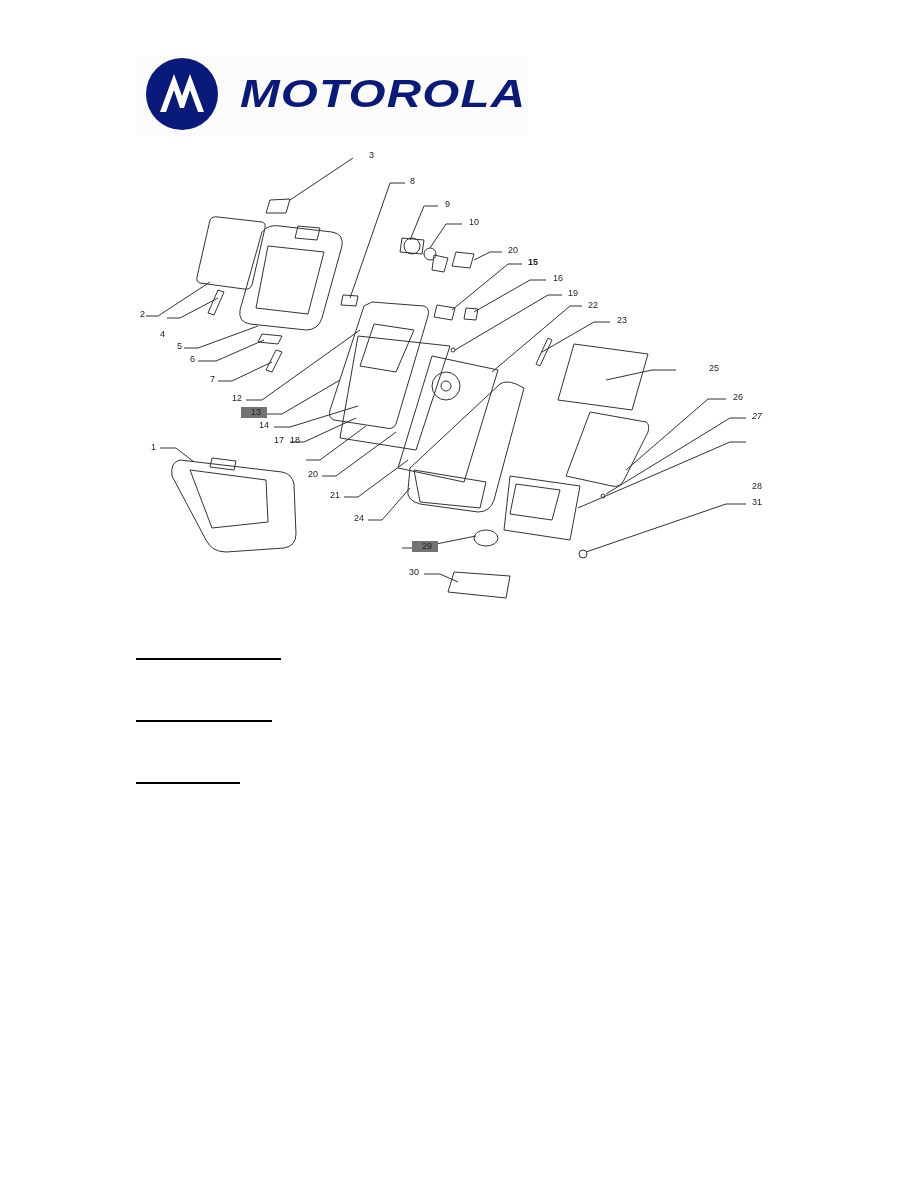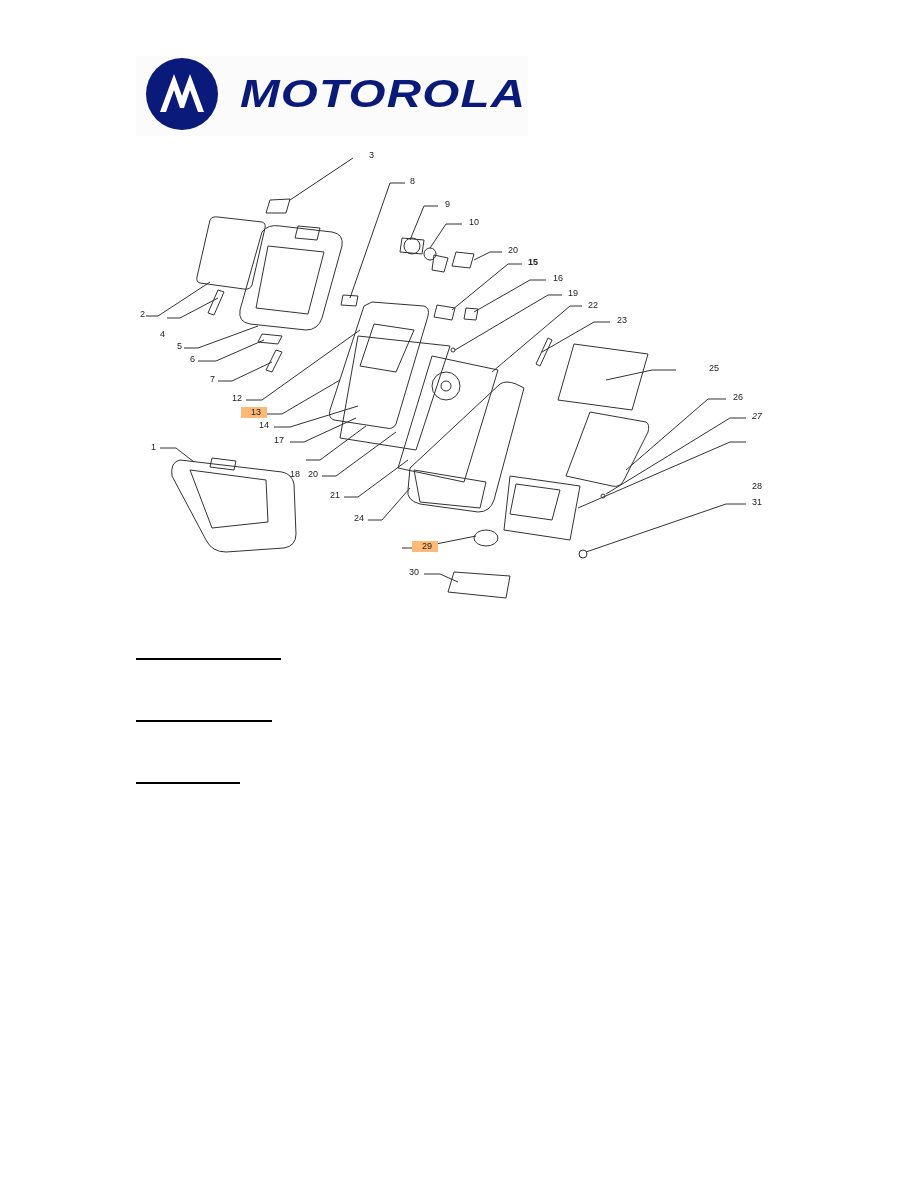--- a/index.html
+++ b/index.html
@@ -3,21 +3,21 @@
 <meta charset="utf-8">
 <style>
   html, body { margin:0; padding:0; background:#ffffff; }
   body { width:918px; height:1188px; position:relative; overflow:hidden; font-family:"Liberation Sans", sans-serif; }
   .logo-box { position:absolute; left:136px; top:56px; width:392px; height:80px; background:#fbfbfb; }
   .logo-circle { position:absolute; left:146px; top:58px; width:72px; height:72px; border-radius:50%; background:#0a1a7a; }
   .logo-circle svg { position:absolute; left:0; top:0; }
   .logo-word { position:absolute; left:240px; top:72px; font-family:"Liberation Sans", sans-serif; font-weight:bold; font-style:italic; font-size:39px; letter-spacing:1px; color:#0a1a7a; transform:scaleX(1.22); transform-origin:left top; line-height:44px; }
   .diagram { position:absolute; left:136px; top:150px; width:660px; height:470px; }
   .callout { position:absolute; font-size:9px; color:#222; line-height:11px; }
-  .callout.hl { background:#fdba74; padding:0 6px 0 10px; }
+  .callout.hl { background:#737373; padding:0 6px 0 10px; }
   .rule { position:absolute; left:136px; height:2px; background:#000; }
 </style>
 </head>
 <body>
 
 <div class="logo-box"></div>
 <div class="logo-circle">
   <svg width="72" height="72" viewBox="0 0 72 72">
     <path d="M14 54 L28 16 L36 38 L44 16 L58 54 L52 54 L44 32 L38 50 L34 50 L28 32 L20 54 Z" fill="#ffffff"></path>
   </svg>
@@ -131,21 +131,21 @@
       <span class="callout" style="left: 274px; top: 26px;">8</span>
       <span class="callout" style="left: 309px; top: 49px;">9</span>
       <span class="callout" style="left: 333px; top: 67px;">10</span>
       <span class="callout" style="left: 372px; top: 95px;">20</span>
       <span class="callout" style="left: 96px; top: 243px;">12</span>
       <span class="callout hl" style="left: 105px; top: 257px;">13</span>
       <span class="callout" style="left: 123px; top: 270px;">14</span>
       <span class="callout" style="left: 392px; top: 107px; font-weight: bold;">15</span>
       <span class="callout" style="left: 417px; top: 123px;">16</span>
       <span class="callout" style="left: 138px; top: 285px;">17</span>
-      <span class="callout" style="left: 154px; top: 319px;">18</span>
+      <span class="callout" style="left: 154px; top: 285px;">18</span>
       <span class="callout" style="left: 432px; top: 138px;">19</span>
       <span class="callout" style="left: 172px; top: 319px;">20</span>
       <span class="callout" style="left: 194px; top: 340px;">21</span>
       <span class="callout" style="left: 452px; top: 150px;">22</span>
       <span class="callout" style="left: 481px; top: 165px;">23</span>
       <span class="callout" style="left: 218px; top: 363px;">24</span>
       <span class="callout" style="left: 532px; top: 213px; margin-left: 41px;">25</span>
       <span class="callout" style="left: 597px; top: 242px;">26</span>
       <span class="callout" style="left: 616px; top: 261px; font-style: italic;">27</span>
       <span class="callout" style="left: 616px; top: 285px; margin-top: 46px;">28</span>

